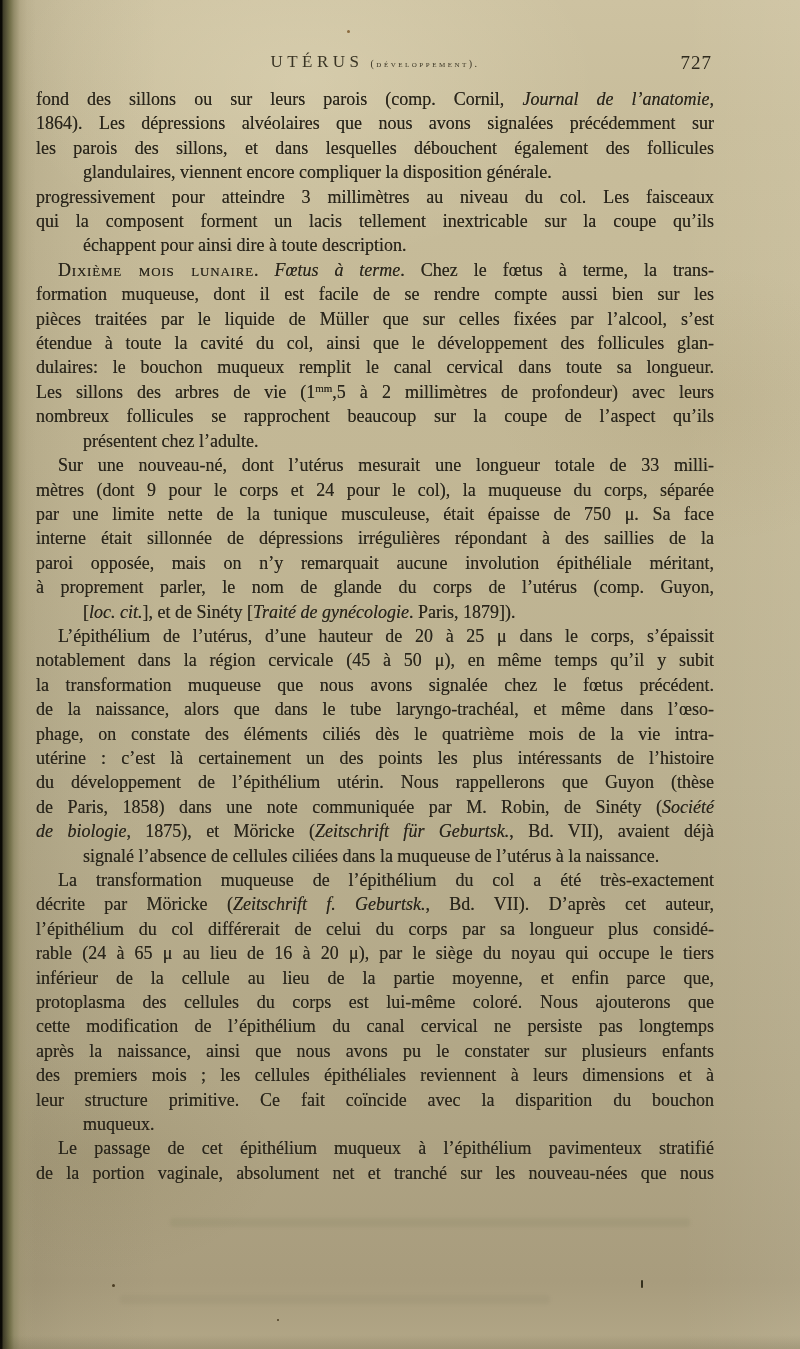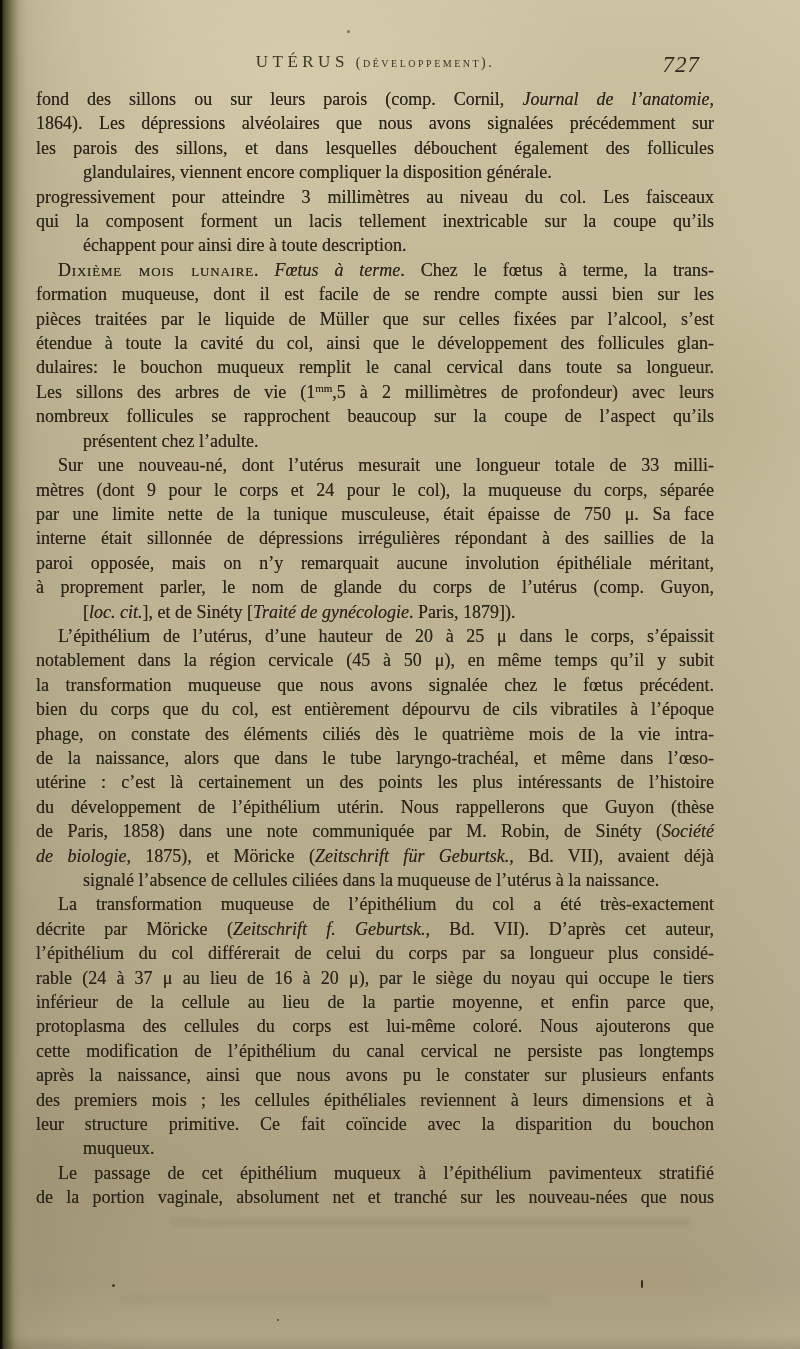--- a/index.html
+++ b/index.html
@@ -36,24 +36,24 @@
     position: absolute; left: 0; bottom: 0; width: 800px; height: 14px;
     background: linear-gradient(180deg, rgba(60,52,28,0) 0%, rgba(60,52,28,0.16) 100%);
   }
 
   .header { position: absolute; left: 36px; top: 52px; width: 678px; height: 24px; }
   .running-title {
     text-align: center; white-space: nowrap;
     color: #3934249; color: #393424;
   }
   .rt-main { font-size: 17px; letter-spacing: 4.5px; }
-  .rt-paren { font-size: 14px; letter-spacing: 2.5px; font-variant: small-caps; margin-left: 7px; }
+  .rt-paren { font-size: 10px; letter-spacing: 2.5px; font-variant: small-caps; margin-left: 7px; }
   .page-number {
-    position: absolute; right: 14px; top: 0;
-    font-size: 23px; letter-spacing: 1px; color: #2e2a1e; font-style: italic;
+    position: absolute; right: 2px; top: 0;
+    font-size: 19px; letter-spacing: 1px; color: #2e2a1e;
   }
 
   .text-body {
     position: absolute; left: 36px; top: 87px; width: 678px;
     font-size: 18px;
     text-shadow: 0 0 0.5px rgba(41,37,27,0.65);
   }
   .line {
     height: 24.42px; line-height: 24.42px;
     text-align: justify; text-align-last: justify;
@@ -112,32 +112,31 @@
       <div class="line indent"><span>Sur une nouveau-né, dont l’utérus mesurait une longueur totale de 33 milli-</span></div>
       <div class="line"><span>mètres (dont 9 pour le corps et 24 pour le col), la muqueuse du corps, séparée</span></div>
       <div class="line"><span>par une limite nette de la tunique musculeuse, était épaisse de 750 μ. Sa face</span></div>
       <div class="line"><span>interne était sillonnée de dépressions irrégulières répondant à des saillies de la</span></div>
       <div class="line"><span>paroi opposée, mais on n’y remarquait aucune involution épithéliale méritant,</span></div>
       <div class="line"><span>à proprement parler, le nom de glande du corps de l’utérus (comp. Guyon,</span></div>
       <div class="line last"><span>[</span><span class="seg-i">loc. cit.</span><span>], et de Sinéty [</span><span class="seg-i">Traité de gynécologie</span><span>. Paris, 1879]).</span></div>
       <div class="line indent"><span>L’épithélium de l’utérus, d’une hauteur de 20 à 25 μ dans le corps, s’épaissit</span></div>
       <div class="line"><span>notablement dans la région cervicale (45 à 50 μ), en même temps qu’il y subit</span></div>
       <div class="line"><span>la transformation muqueuse que nous avons signalée chez le fœtus précédent.</span></div>
-      <div class="line"><span>bien du corps que du col, est entièrement dépourvu de cils vibratiles à l’époque</span></div>
+      <div class="line"><span>de la naissance, alors que dans le tube laryngo-trachéal, et même dans l’œso-</span></div>
       <div class="line"><span>phage, on constate des éléments ciliés dès le quatrième mois de la vie intra-</span></div>
-      <div class="line"><span>de la naissance, alors que dans le tube laryngo-trachéal, et même dans l’œso-</span></div>
       <div class="line"><span>utérine : c’est là certainement un des points les plus intéressants de l’histoire</span></div>
       <div class="line"><span>du développement de l’épithélium utérin. Nous rappellerons que Guyon (thèse</span></div>
       <div class="line"><span>de Paris, 1858) dans une note communiquée par M. Robin, de Sinéty (</span><span class="seg-i">Société</span></div>
       <div class="line"><span class="seg-i">de biologie</span><span>, 1875), et Möricke (</span><span class="seg-i">Zeitschrift für Geburtsk.</span><span>, Bd. VII), avaient déjà</span></div>
       <div class="line last"><span>signalé l’absence de cellules ciliées dans la muqueuse de l’utérus à la naissance.</span></div>
       <div class="line indent"><span>La transformation muqueuse de l’épithélium du col a été très-exactement</span></div>
       <div class="line"><span>décrite par Möricke (</span><span class="seg-i">Zeitschrift f. Geburtsk.</span><span>, Bd. VII). D’après cet auteur,</span></div>
       <div class="line"><span>l’épithélium du col différerait de celui du corps par sa longueur plus considé-</span></div>
-      <div class="line"><span>rable (24 à 37 μ au lieu de 16 à 20 μ), par le siège du noyau qui occupe le tiers</span></div>
+      <div class="line"><span>rable (24 à 65 μ au lieu de 16 à 20 μ), par le siège du noyau qui occupe le tiers</span></div>
       <div class="line"><span>inférieur de la cellule au lieu de la partie moyenne, et enfin parce que,</span></div>
       <div class="line"><span>protoplasma des cellules du corps est lui-même coloré. Nous ajouterons que</span></div>
       <div class="line"><span>cette modification de l’épithélium du canal cervical ne persiste pas longtemps</span></div>
       <div class="line"><span>après la naissance, ainsi que nous avons pu le constater sur plusieurs enfants</span></div>
       <div class="line"><span>des premiers mois ; les cellules épithéliales reviennent à leurs dimensions et à</span></div>
       <div class="line"><span>leur structure primitive. Ce fait coïncide avec la disparition du bouchon</span></div>
       <div class="line last"><span>muqueux.</span></div>
       <div class="line indent"><span>Le passage de cet épithélium muqueux à l’épithélium pavimenteux stratifié</span></div>
       <div class="line"><span>de la portion vaginale, absolument net et tranché sur les nouveau-nées que nous</span></div>
     </div>

